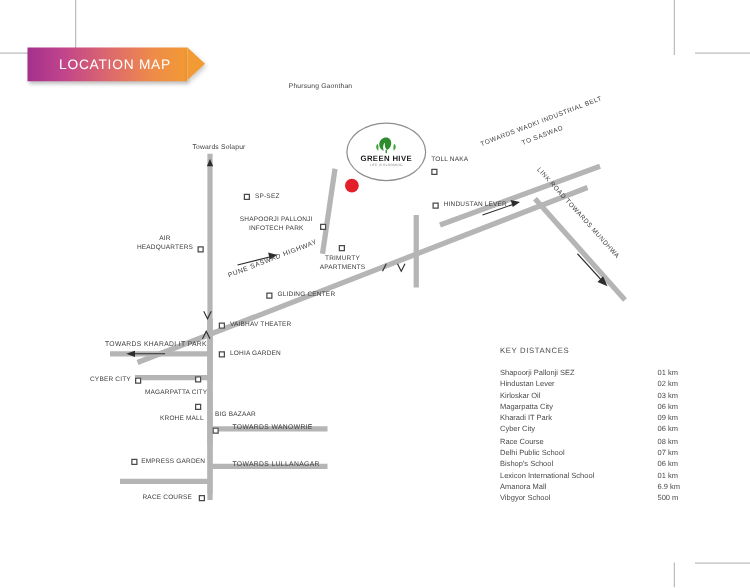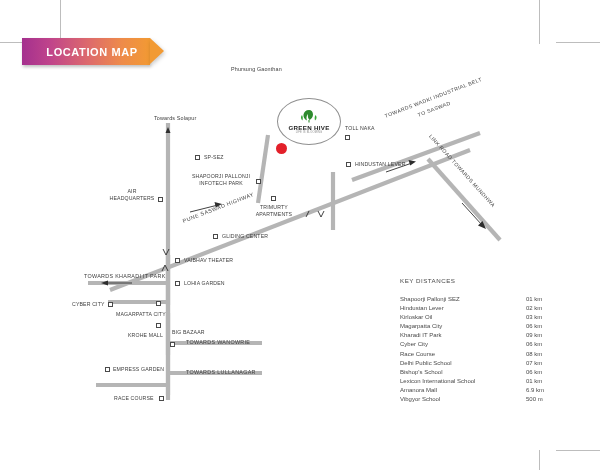--- a/index.html
+++ b/index.html
@@ -46,21 +46,21 @@
     filter: drop-shadow(1px 2px 2px rgba(0,0,0,0.22));
   }
   #banner-text {
     position: absolute;
     inset: 0;
     display: flex;
     align-items: center;
     justify-content: center;
     color: #ffffff;
     font-size: 11px;
-    font-weight: bold;
+    font-weight: normal;
     letter-spacing: 0.6px;
     padding-left: 12px;
     box-sizing: border-box;
     text-align: center;
   }
 
   
   #map-canvas {
     position: absolute;
     left: 0;

